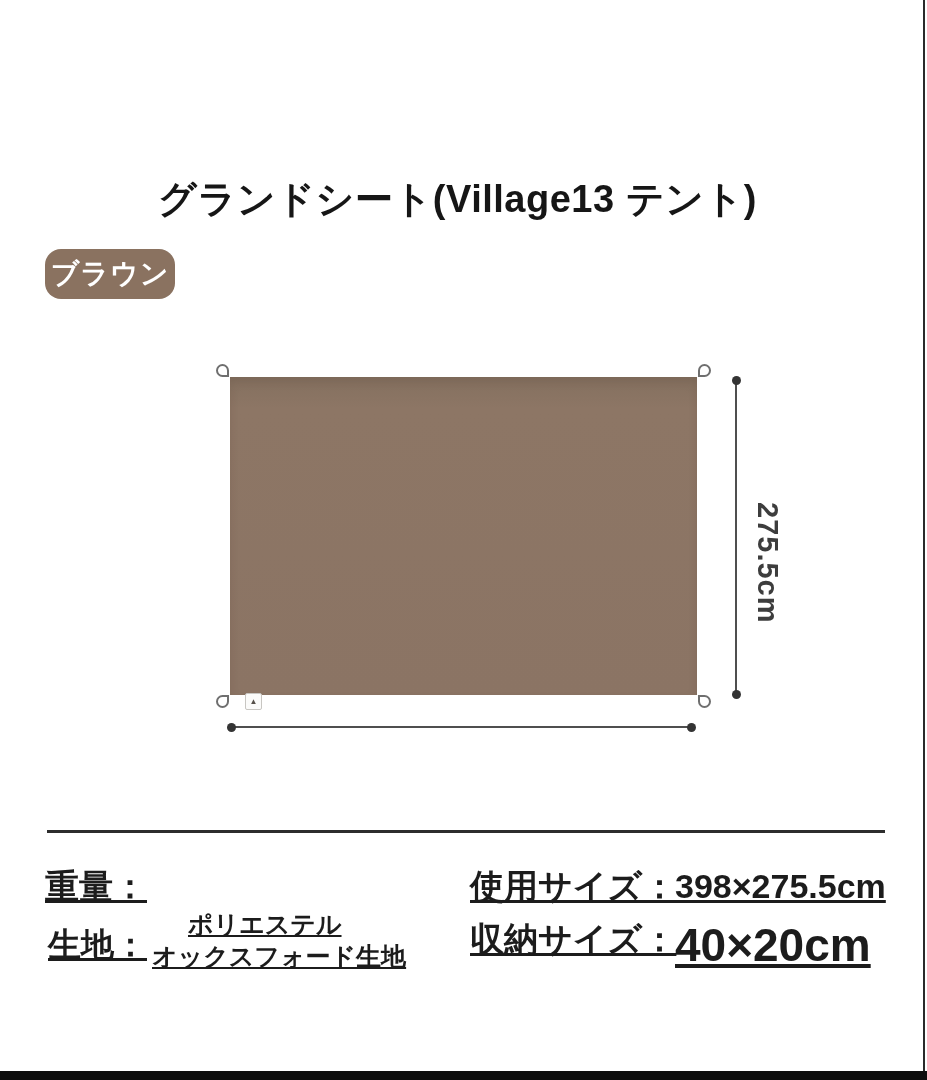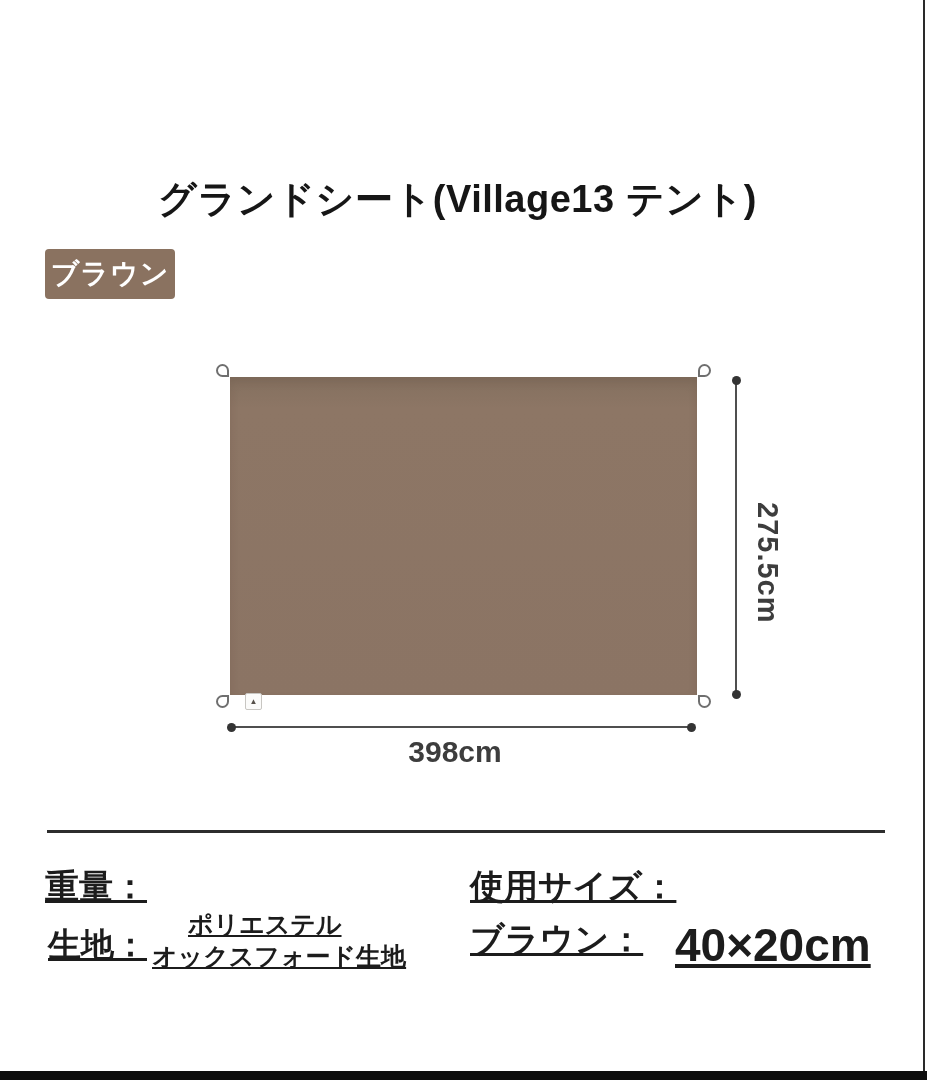--- a/index.html
+++ b/index.html
@@ -25,21 +25,21 @@
     color: #161616;
     letter-spacing: 0.5px;
   }
 
   
   .color-badge {
     position: absolute;
     left: 45px; top: 249px;
     width: 130px; height: 50px;
     background: #8a7260;
-    border-radius: 4px;
+    border-radius: 16px;
     display: flex; align-items: center; justify-content: center;
     color: #ffffff;
     font-size: 28px;
     font-weight: 700;
     letter-spacing: 1px;
   }
 
   
   .diagram { position: absolute; left: 0; top: 0; width: 927px; height: 800px; }
 
@@ -172,35 +172,35 @@
     <div class="brand-tag">▲</div>
 
     <div class="dim-line vertical"></div>
     <span class="dim-dot dot-v-top"></span>
     <span class="dim-dot dot-v-bottom"></span>
     <div class="height-dim-label">275.5cm</div>
 
     <div class="dim-line horizontal"></div>
     <span class="dim-dot dot-h-left"></span>
     <span class="dim-dot dot-h-right"></span>
-    <div class="width-dim-label">398cm</div>
 
   </div>
 
   <div class="divider"></div>
 
   <div class="specs">
     <span class="spec-text lbl weight-label">重量：</span>
 
     <span class="spec-text lbl fabric-label">生地：</span>
     <span class="spec-text val fabric-line1">ポリエステル</span>
     <span class="spec-text lbl usesize-label">使用サイズ：</span>
 
     <span class="spec-text val fabric-line2">オックスフォード生地</span>
-
-    <span class="spec-text lbl storage-label">ブラウン：</span>
+    <span class="spec-text val usesize-value">398×275.5cm</span>
+
+    <span class="spec-text lbl storage-label">収納サイズ：</span>
     <span class="spec-text val storage-value">40×20cm</span>
   </div>
 
   <div class="photo-right-edge"></div>
   <div class="photo-bottom-bar"></div>
 
 </div>
 
 </body></html>

